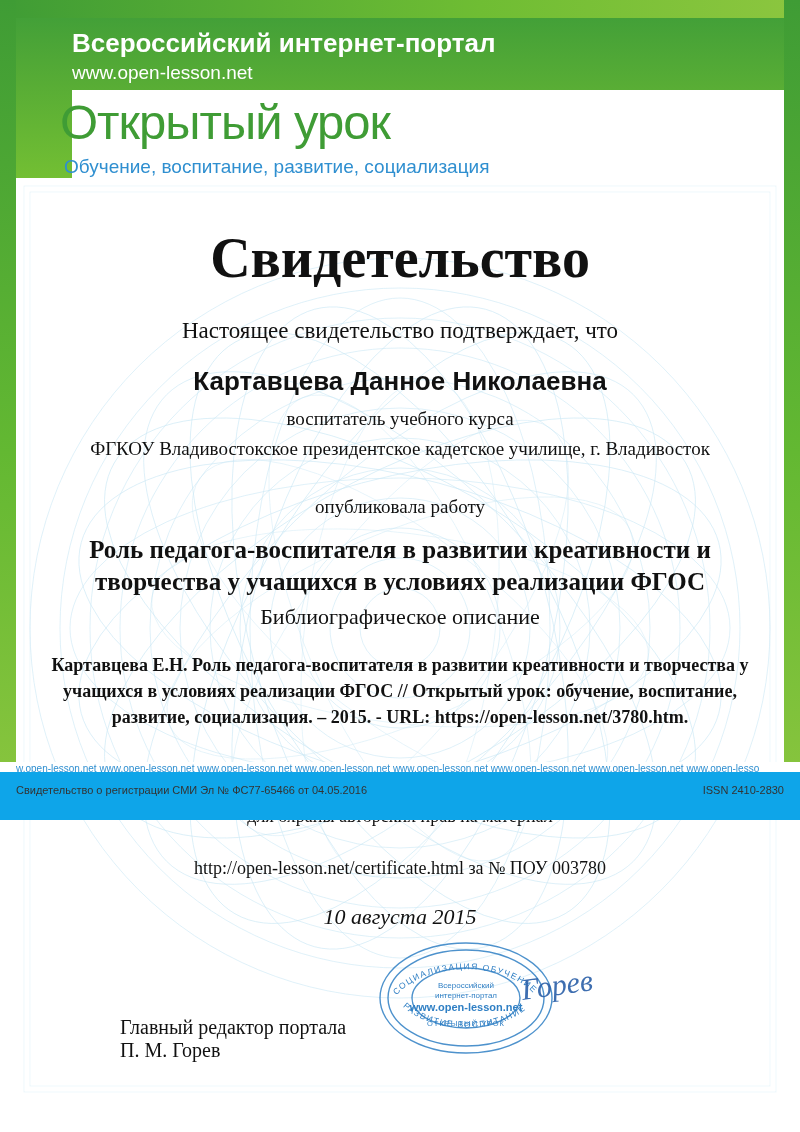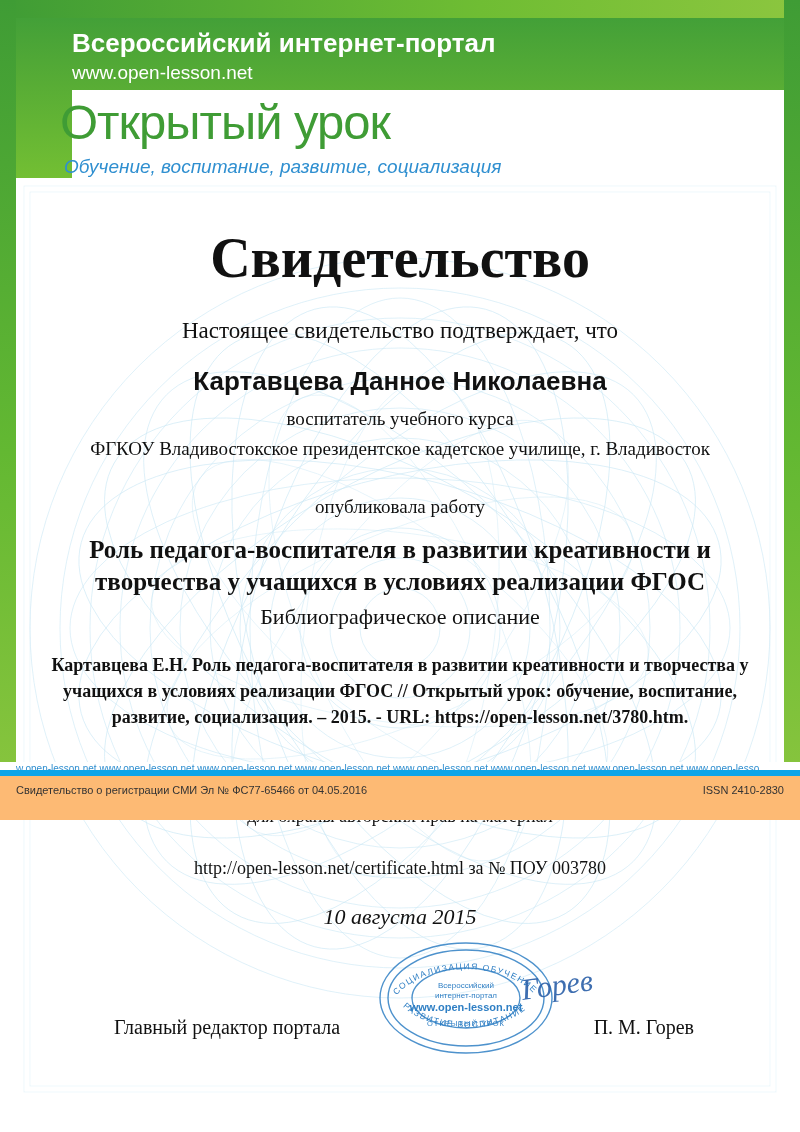--- a/index.html
+++ b/index.html
@@ -52,21 +52,21 @@
     background:#ffffff;
   }
   .brand{
     position:absolute;left:44px;top:76px;
     color:#3f9c35;font-family:"Liberation Sans",sans-serif;
     font-size:49px;font-weight:normal;letter-spacing:-1px;
   }
   .brand-sub{
     position:absolute;left:48px;top:138px;
     color:#2f8fd0;font-family:"Liberation Sans",sans-serif;
-    font-size:19px;font-style:italic;
+    font-size:19px;
   }
 
   
   .body-area{
     position:absolute;left:16px;top:178px;width:768px;height:922px;
     background:#ffffff;overflow:hidden;
   }
   .guilloche{
     position:absolute;left:0;top:0;width:768px;height:922px;
     opacity:.55;
@@ -96,23 +96,23 @@
   .l-work{top:356px;font-size:25px;font-weight:bold;line-height:32px;}
   .l-biblabel{top:426px;font-size:22px;}
   .l-bib{top:474px;font-size:18px;font-weight:bold;line-height:26px;}
   .l-note1{top:602px;font-size:18px;}
   .l-note2{top:628px;font-size:18px;font-family:Liberation Serif, serif;}
   .l-note3{top:654px;font-size:18px;}
   .l-note4{top:680px;font-size:18px;}
   .l-date{top:726px;font-size:22px;font-style:italic;}
 
   .sign-row{
-    position:absolute;left:8px;right:0;top:838px;
-    display:flex;align-items:flex-end;justify-content:space-between;
-    padding:0 90px;box-sizing:border-box;
+    position:absolute;left:14px;right:0;top:838px;
+    display:flex;align-items:flex-start;justify-content:space-between;
+    padding:0 90px;box-sizing:border-box;flex-direction:column;
   }
   .sign-left,.sign-right{font-size:20px;color:#111;}
 
   
   .stamp{
     position:absolute;left:355px;top:760px;width:190px;height:120px;
   }
   .signature{
     position:absolute;left:505px;top:790px;
     color:#2a5fa8;font-family:"Liberation Serif",serif;
@@ -123,21 +123,21 @@
   
   .strip{
     position:absolute;left:0;right:0;bottom:44px;height:14px;
     background:#ffffff;overflow:hidden;
     color:#2f8fd0;font-family:"Liberation Sans",sans-serif;font-size:10px;
     white-space:nowrap;line-height:14px;padding-left:16px;
   }
   
   .footer{
     position:absolute;left:0;right:0;bottom:0;height:44px;
-    background:#fdba74;border-top:6px solid #0ea5e9;
+    background:#0ea5e9;border-top:4px solid #0ea5e9;
   }
   .footer-inner{
     position:absolute;left:16px;right:16px;top:0;bottom:16px;
     display:flex;align-items:center;justify-content:space-between;
     font-family:"Liberation Sans",sans-serif;font-size:11px;color:#333;
   }
 </style>
 </head>
 <body>
 

